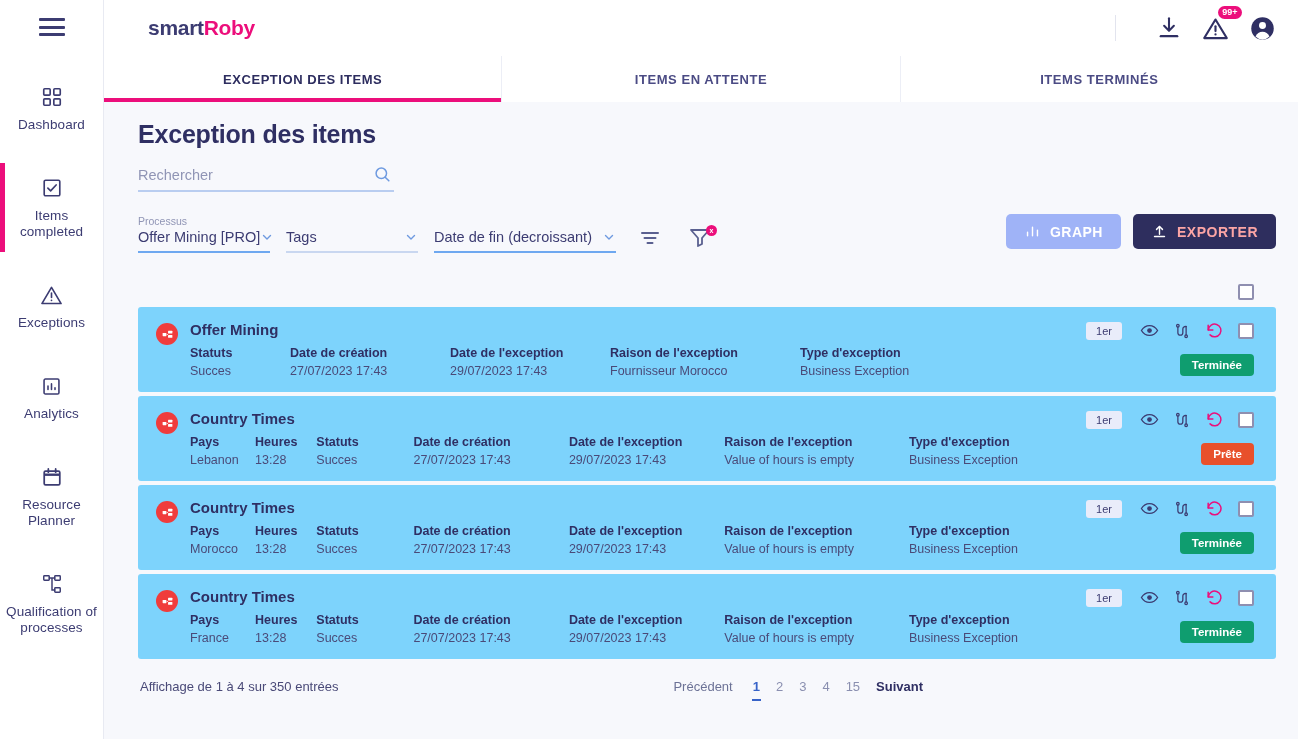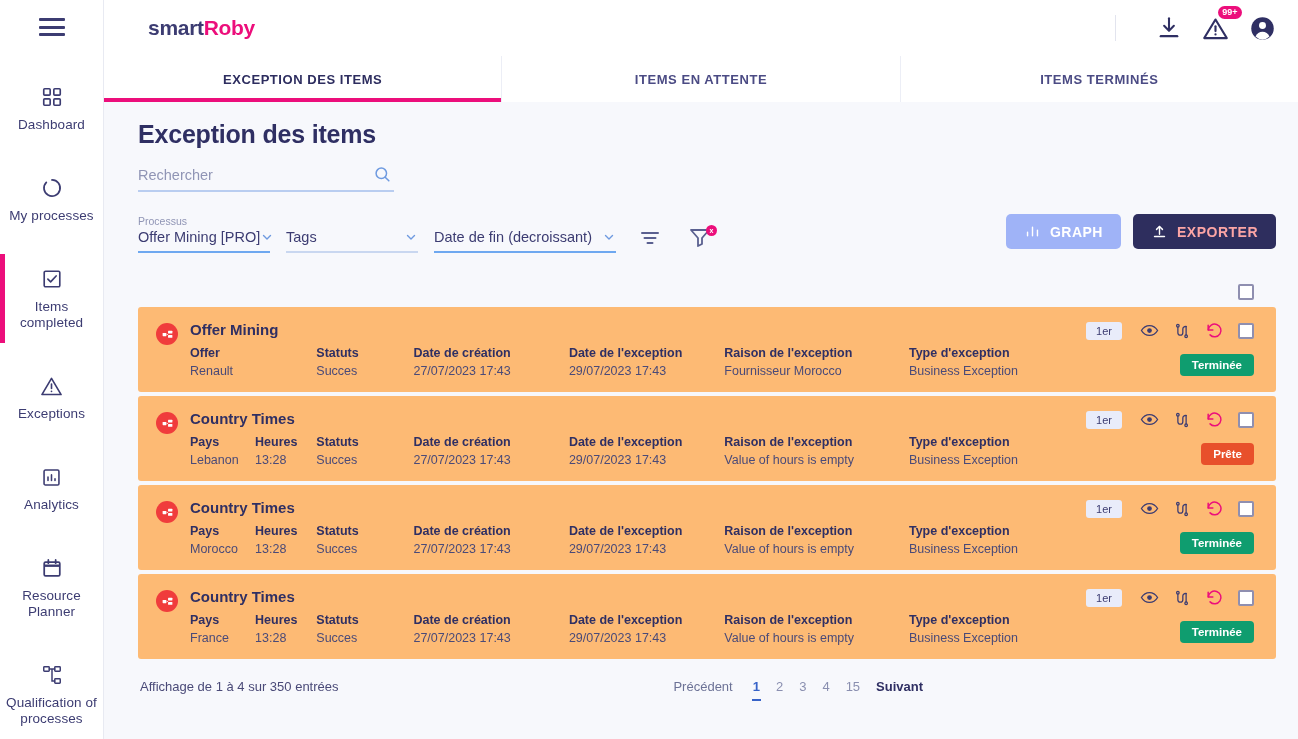--- a/index.html
+++ b/index.html
@@ -149,21 +149,21 @@
   .tbl-head {
     height: 30px; display: flex; align-items: center; justify-content: flex-end;
     padding-right: 22px;
   }
   .cbx {
     width: 16px; height: 16px; border: 2px solid #8f8fb0;
     border-radius: 2px; background: #fff; cursor: pointer; flex: 0 0 16px;
   }
 
   .row {
-    background: #fdba74; border-radius: 3px;
+    background: #7dd3fc; border-radius: 3px;
     display: flex; align-items: flex-start;
     padding: 14px 22px 14px 18px;
     margin-bottom: 4px; position: relative;
     min-height: 76px;
   }
   .row-ico {
     width: 22px; height: 22px; border-radius: 50%;
     background: #f03c3c; flex: 0 0 22px;
     display: flex; align-items: center; justify-content: center;
     margin-top: 2px; margin-right: 12px;
@@ -227,28 +227,20 @@
           <svg width="22" height="22" viewBox="0 0 24 24" fill="none" stroke="#3c3c72" stroke-width="1.8">
             <rect x="3" y="3" width="7" height="7" rx="1"></rect>
               <rect x="14" y="3" width="7" height="7" rx="1"></rect>
             <rect x="3" y="14" width="7" height="7" rx="1"></rect>
               <rect x="14" y="14" width="7" height="7" rx="1"></rect>
           </svg>
         </span>
         <span class="lbl">Dashboard</span>
       </div>
 
-      <div class="nav-item" style="margin-top:18px">
-        <span class="ico">
-          <svg width="22" height="22" viewBox="0 0 24 24" fill="none" stroke="#3c3c72" stroke-width="1.9" stroke-linecap="round">
-            <path d="M12 3.2a8.8 8.8 0 1 1-6.2 2.6"></path>
-          </svg>
-        </span>
-        <span class="lbl">My processes</span>
-      </div>
 
       <div class="nav-item active" style="margin-top:18px">
         <span class="ico">
           <svg width="22" height="22" viewBox="0 0 24 24" fill="none" stroke="#3c3c72" stroke-width="1.8">
             <rect x="3.5" y="3.5" width="17" height="17" rx="1.5"></rect>
             <path d="M7.5 12.2l3 3 6-6.5" stroke-linecap="round" stroke-linejoin="round"></path>
           </svg>
         </span>
         <span class="lbl">Items completed</span>
       </div>
@@ -449,24 +441,20 @@
       <svg width="13" height="13" viewBox="0 0 24 24" fill="#ffffff">
         <rect x="3" y="9" width="7" height="6" rx="1"></rect>
                   <rect x="13" y="5" width="8" height="5" rx="1"></rect>
         <rect x="13" y="13" width="8" height="5" rx="1"></rect>
                   <circle cx="11.6" cy="12" r="1.1"></circle>
       </svg>
     </div>
     <div class="row-body">
       <div class="row-name">Offer Mining</div>
       <div class="cols">
-                  <div class="col" style="width:130px">
-       <div class="h">Offer</div>
-       <div class="v">Renault</div>
-     </div>
                   <div class="col" style="width:100px">
        <div class="h">Statuts</div>
        <div class="v">Succes</div>
      </div>
                   <div class="col" style="width:160px">
        <div class="h">Date de création</div>
        <div class="v">27/07/2023 17:43</div>
      </div>
                   <div class="col" style="width:160px">
        <div class="h">Date de l'exception</div>

